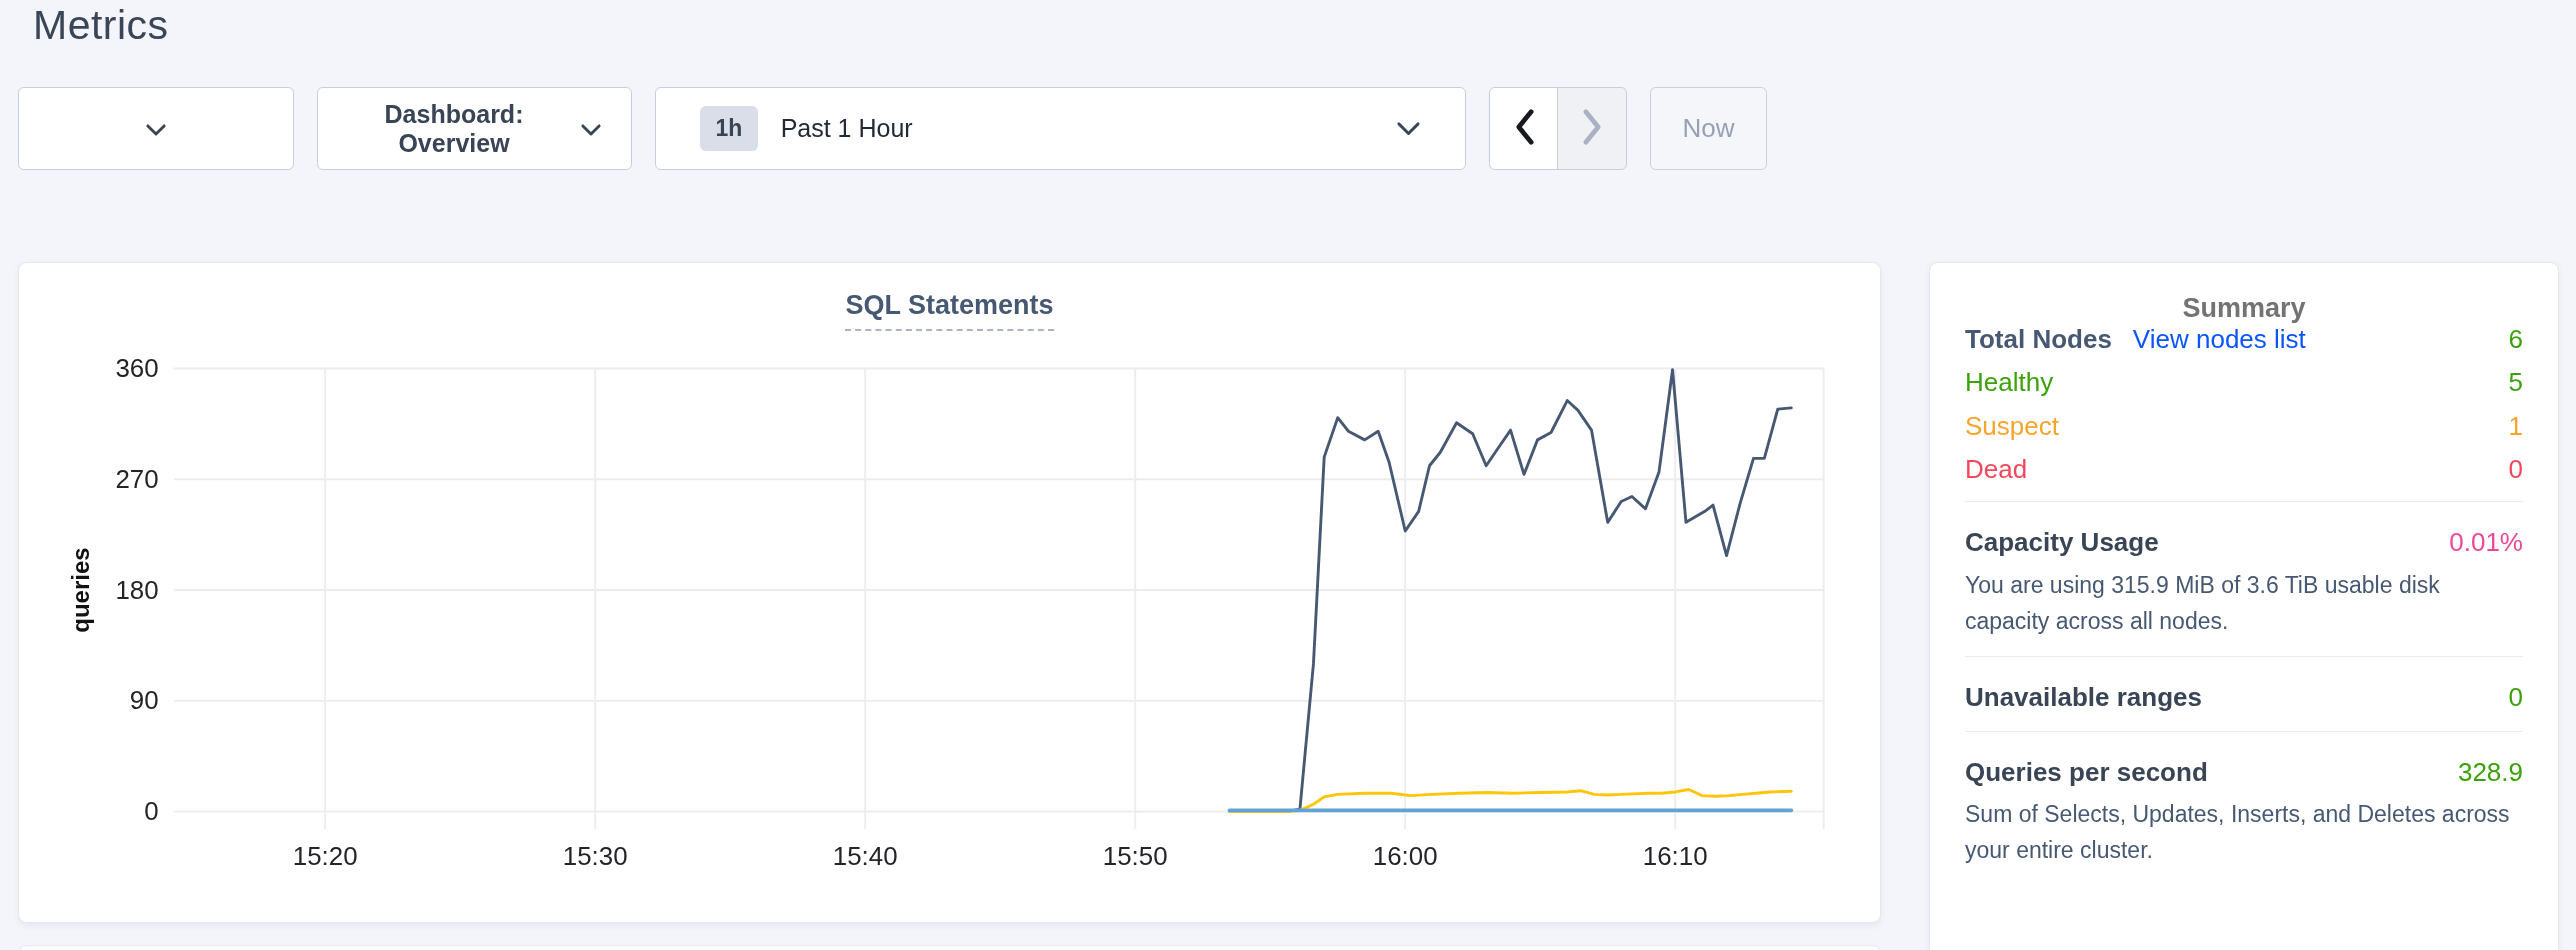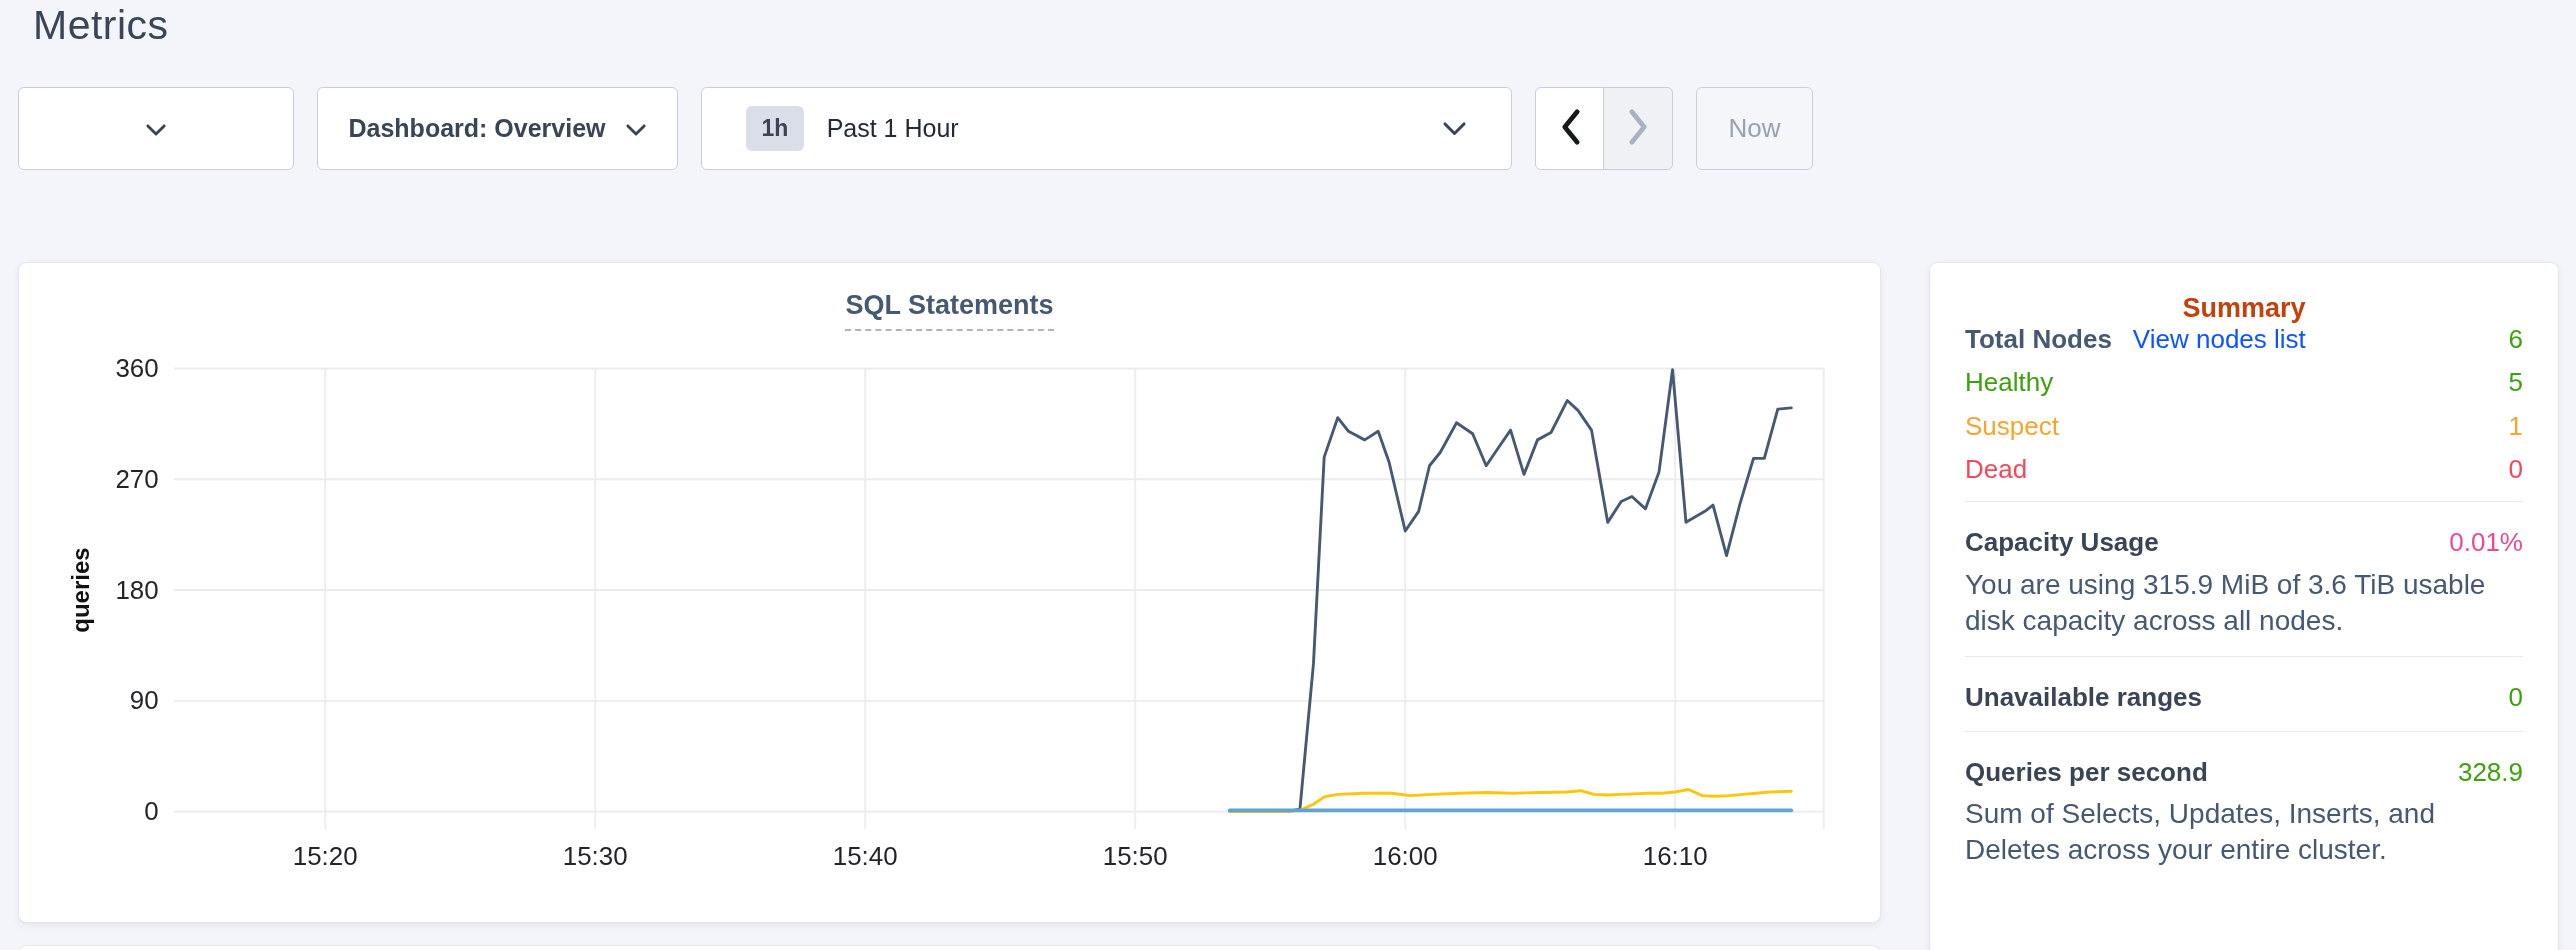--- a/index.html
+++ b/index.html
@@ -19,21 +19,21 @@
 
   
   .toolbar { position: absolute; top: 87px; left: 18px; height: 83px; display: flex; gap: 23px; }
   .tb-btn {
     height: 83px; background: #fff; border: 1.9px solid #c7cdde; border-radius: 5.8px;
     display: flex; align-items: center; justify-content: center; gap: 19px;
     font-family: "Liberation Sans", sans-serif; font-size: 25px; font-weight: 700; color: #394455;
     cursor: pointer; padding: 0 29px;
   }
   .dd-graph { width: 276px; }
-  .dd-dash  { width: 361px; }
+  .dd-dash  { width: 315px; }
   .timepicker {
     width: 811px; justify-content: flex-start; gap: 23px; font-weight: 400; color: #242a35;
     padding: 0 44px;
   }
   .time-badge {
     background: #d9dee9; border-radius: 5.8px; padding: 8.6px 15.4px;
     font-size: 23px; font-weight: 700; color: #394455;
   }
   .timepicker .tp-chevron { margin-left: auto; }
   .pager { display: flex; }
@@ -70,32 +70,32 @@
     background: #fff; border: 1.9px solid #e3e6ef; border-radius: 8.6px;
   }
 
   
   .summary-card {
     position: absolute; left: 1929px; top: 262px; width: 630px; height: 758px;
     background: #fff; border: 1.9px solid #e3e6ef; border-radius: 8.6px;
     box-shadow: 0 2.9px 6.7px rgba(57,68,85,.07);
     padding: 29px 35px 0 35px;
   }
-  .summary-title { text-align: center; font-size: 27px; font-weight: 700; color: #c2410c; line-height: 33px; }
+  .summary-title { text-align: center; font-size: 27px; font-weight: 700; color: #737373; line-height: 33px; }
   .node-rows { }
   .srow { display: flex; align-items: baseline; font-size: 26px; line-height: 29px; margin-bottom: 14.4px; }
   .srow .lbl { font-weight: 400; }
   .srow .lbl.bold { font-weight: 700; }
   .srow .link { margin-left: 21px; font-weight: 400; cursor: pointer; }
   .srow .val { margin-left: auto; font-weight: 400; }
   .sum-divider { border: none; border-top: 1.9px solid #e8eaf1; margin: 17.3px 0 25px 0; }
   .section-head { display: flex; align-items: baseline; font-size: 26px; line-height: 31px; }
   .section-head .lbl { font-weight: 700; color: #394455; }
   .section-head .val { margin-left: auto; font-weight: 500; }
-  .section-desc { margin-top: 8.6px; font-size: 28px; line-height: 36px; color: #475872; font-weight: 400; }
+  .section-desc { margin-top: 8.6px; font-size: 23px; line-height: 36px; color: #475872; font-weight: 400; }
 </style>
 </head>
 <body>
 
 <h1 class="page-title">Metrics</h1>
 
 <div class="toolbar">
   <button class="tb-btn dd-graph">
     <span>
       <svg width="22" height="14.4" viewBox="0 0 23 15">

